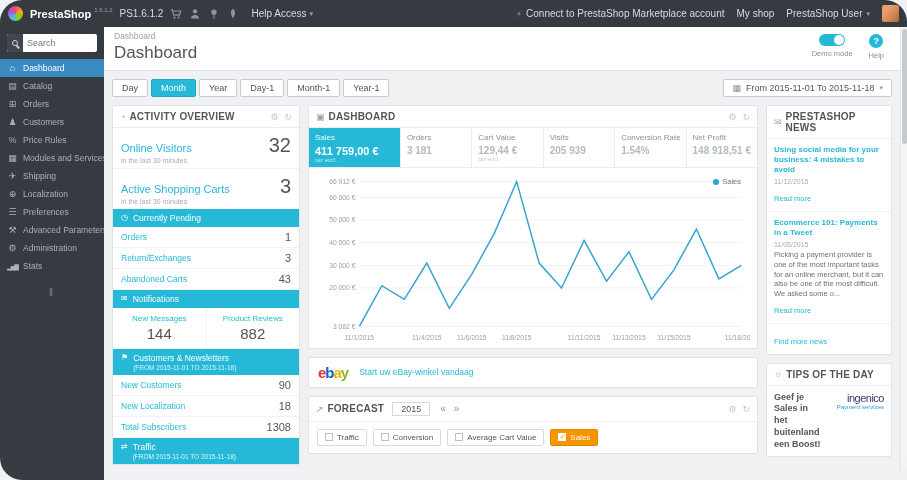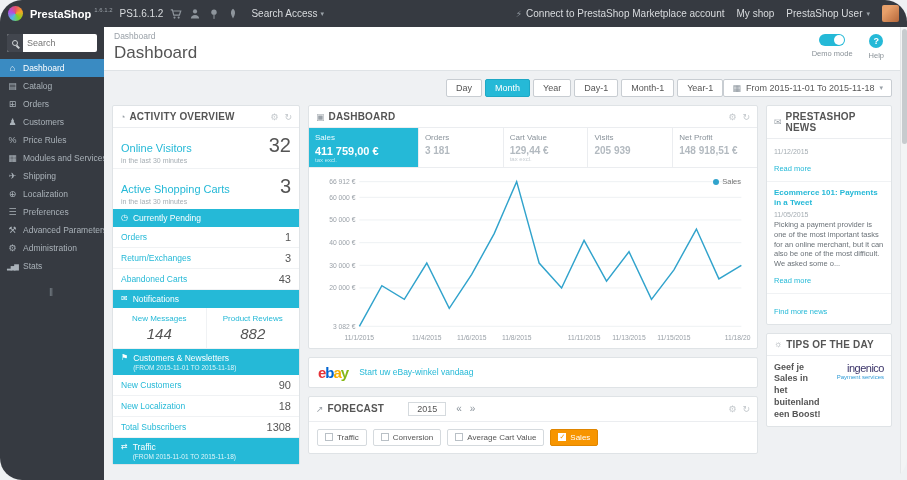--- a/index.html
+++ b/index.html
@@ -43,21 +43,21 @@
   .page-title{font-size:17px;color:#555;font-weight:normal;margin-top:2px;}
   .head-right{display:flex;gap:16px;align-items:flex-start;padding:3px 6px 0 0;}
   .demo-wrap,.help-wrap{display:flex;flex-direction:column;align-items:center;gap:3px;}
   .toggle{width:26px;height:12px;background:#25b9d7;border-radius:7px;position:relative;cursor:pointer;display:inline-block;}
   .knob{position:absolute;right:1px;top:1px;width:10px;height:10px;border-radius:50%;background:#fff;}
   .tiny-label{font-size:7.5px;color:#8a9298;}
   .help-ic{width:14px;height:14px;border-radius:50%;background:#25b9d7;color:#fff;font-size:9px;display:flex;align-items:center;justify-content:center;font-weight:bold;cursor:pointer;}
   .content{padding:8px;}
 
   
-  .toolbar{display:flex;justify-content:flex-end;margin-bottom:8px;align-items:center;}
+  .toolbar{display:flex;justify-content:space-between;margin-bottom:8px;align-items:center;}
   .range-btns{display:flex;gap:3px;}
   .rbtn{font-size:9px;padding:3px 9px;background:#fff;border:1px solid #c8cdd2;color:#555;border-radius:2px;cursor:pointer;font-family:inherit;}
   .rbtn.active{background:#25b9d7;border-color:#1ea8c5;color:#fff;}
   .date-btn{display:flex;align-items:center;gap:5px;font-size:9px;padding:3px 8px;background:#fff;border:1px solid #c8cdd2;color:#555;border-radius:2px;cursor:pointer;font-family:inherit;}
   .cal{color:#8a939b;font-size:9px;}
 
   
   .cols{display:flex;gap:8px;align-items:flex-start;}
   .col-activity{width:188px;flex:none;}
   .col-mid{flex:1;min-width:0;display:flex;flex-direction:column;gap:8px;}
@@ -79,21 +79,21 @@
   .sec-h{background:#25b9d7;color:#fff;font-size:8.5px;padding:4px 8px;display:flex;gap:5px;align-items:flex-start;}
   .sh-ic{font-size:8px;flex:none;}
   .sh-sub{font-size:6.5px;opacity:.85;margin-top:1px;}
   .stat-row{display:flex;justify-content:space-between;align-items:center;padding:4px 8px;border-bottom:1px solid #f0f2f4;cursor:pointer;}
   .sr-label{color:#25b9d7;font-size:8.5px;}
   .sr-value{color:#555;font-size:11px;}
   .notif-grid{display:flex;border-bottom:1px solid #f0f2f4;}
   .notif-cell{flex:1;text-align:center;padding:6px 4px;cursor:pointer;}
   .notif-cell + .notif-cell{border-left:1px solid #f0f2f4;}
   .nc-label{color:#25b9d7;font-size:8px;}
-  .nc-value{color:#555;font-size:15px;margin-top:2px;font-style:italic;}
+  .nc-value{color:#555;font-size:15px;margin-top:2px;}
 
   
   .kpi-row{display:flex;border-bottom:1px solid #ebedf0;}
   .kpi{flex:1;padding:5px 6px 4px;border-right:1px solid #ebedf0;cursor:pointer;min-width:0;overflow:hidden;}
   .kpi:last-child{border-right:0;}
   .kpi-label{font-size:8px;color:#8a939b;white-space:nowrap;}
   .kpi-value{font-size:10px;color:#b3bac0;margin-top:3px;white-space:nowrap;font-weight:bold;}
   .kpi-note{font-size:6px;color:#c6ccd1;}
   .kpi.active{background:#25b9d7;flex:1.35;}
   .kpi.active .kpi-label{color:#eafaff;}
@@ -109,21 +109,21 @@
   .partner-row{display:flex;gap:8px;}
   .partner{flex:1;display:flex;align-items:center;gap:7px;padding:7px 9px;}
   .sg-ic{width:18px;height:18px;border-radius:3px;background:#8dc63f;position:relative;flex:none;}
   .sg-ic::after{content:"";position:absolute;left:6px;right:6px;top:4px;bottom:4px;background:#fff;border-radius:1px;}
   .sg-text{font-size:11px;color:#67755d;font-weight:bold;}
   .ebay-logo{font-size:15px;font-weight:bold;letter-spacing:-1px;line-height:1;}
   .eb0{color:#e53238}.eb1{color:#0064d2}.eb2{color:#f5af02}.eb3{color:#86b817}
   .cta{color:#25b9d7;font-size:8.5px;margin-left:4px;cursor:pointer;line-height:1.2;}
 
   
-  .fc-year{font-size:9px;color:#555;border:1px solid #d5dade;padding:1px 8px;margin:0 4px 0 20px;cursor:pointer;}
+  .fc-year{font-size:9px;color:#555;border:1px solid #d5dade;padding:1px 8px;margin:0 4px 0 4px;cursor:pointer;}
   .fc-nav{color:#8a939b;font-size:10px;cursor:pointer;padding:0 2px;}
   .fc-spacer{flex:1;}
   .fc-legend{display:flex;gap:6px;padding:7px 8px;align-items:center;flex-wrap:nowrap;}
   .chk{display:flex;align-items:center;gap:4px;font-size:8px;color:#555;border:1px solid #d5dade;background:#fff;padding:3px 7px;border-radius:2px;cursor:pointer;white-space:nowrap;}
   .chk .box{width:8px;height:8px;border:1px solid #b9c0c6;background:#fff;display:inline-block;flex:none;}
   .chip{display:flex;align-items:center;gap:4px;font-size:8px;color:#fff;background:#f79500;border:1px solid #e08600;padding:3px 7px;border-radius:2px;cursor:pointer;white-space:nowrap;}
   .chip .box{width:8px;height:8px;background:#fff;color:#f79500;font-size:7px;line-height:8px;text-align:center;flex:none;}
 
   
   .news-art{padding:6px 7px;border-bottom:1px solid #f0f2f4;}
@@ -172,21 +172,21 @@
             <circle cx="8" cy="5.5" r="3.6" fill="currentColor"></circle>
             <rect x="7.3" y="8.5" width="1.4" height="6" fill="currentColor"></rect>
           </svg>
         </span>
       <span class="tb-icon">
           <svg viewBox="0 0 16 16">
             <path d="M8 1c2.8 1.8 3.6 5.5 1.8 9.2L8 14l-1.8-3.8C4.4 6.5 5.2 2.8 8 1z" fill="currentColor"></path>
           </svg>
         </span>
       <span class="tb-quick">
-          <span>Search Access</span>
+          <span>Help Access</span>
           <span class="caret">▾</span>
         </span>
     </div>
     <div class="tb-right">
       <a>
           <span class="mk-ic">⚡</span>
           <span>Connect to PrestaShop Marketplace account</span>
         </a>
       <a>My shop</a>
       <a>
@@ -398,20 +398,24 @@
                   <div class="kpi-value">3 181</div>
                 </div>
               <div class="kpi">
                   <div class="kpi-label">Cart Value</div>
                   <div class="kpi-value">129,44 €</div>
                   <div class="kpi-note">tax excl.</div>
                 </div>
               <div class="kpi">
                   <div class="kpi-label">Visits</div>
                   <div class="kpi-value">205 939</div>
+                </div>
+              <div class="kpi">
+                  <div class="kpi-label">Conversion Rate</div>
+                  <div class="kpi-value">1.54%</div>
                 </div>
               <div class="kpi">
                   <div class="kpi-label">Net Profit</div>
                   <div class="kpi-value">148 918,51 €</div>
                 </div>
             </div>
             <div class="chart-wrap">
               <div class="chart-legend">
                   <span class="dot"></span>
                   <span>Sales</span>
@@ -485,20 +489,21 @@
           </section>
         </div>
 
         <div class="col-right">
           <section class="panel">
             <div class="panel-h">
               <span class="ph-ic">✉</span>
               <span class="ph-t">PRESTASHOP NEWS</span>
             </div>
             <div class="news-art">
+              <div class="na-title">Using social media for your business: 4 mistakes to avoid</div>
               <div class="na-date">11/12/2015</div>
               <a class="na-more">Read more</a>
             </div>
             <div class="news-art">
               <div class="na-title">Ecommerce 101: Payments in a Tweet</div>
               <div class="na-date">11/05/2015</div>
               <div class="na-body">Picking a payment provider is one of the most important tasks for an online merchant, but it can also be one of the most difficult. We asked some o...</div>
               <a class="na-more">Read more</a>
             </div>
             <div class="news-foot"><a class="na-more">Find more news</a></div>

